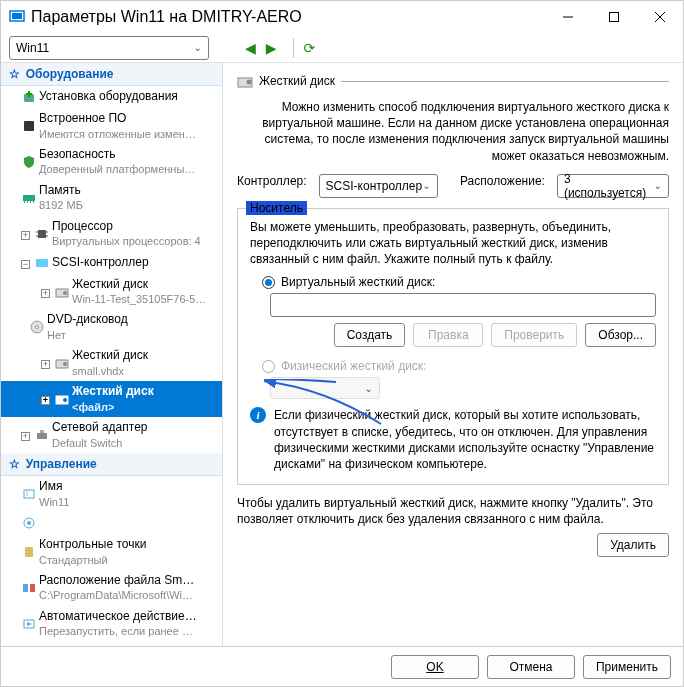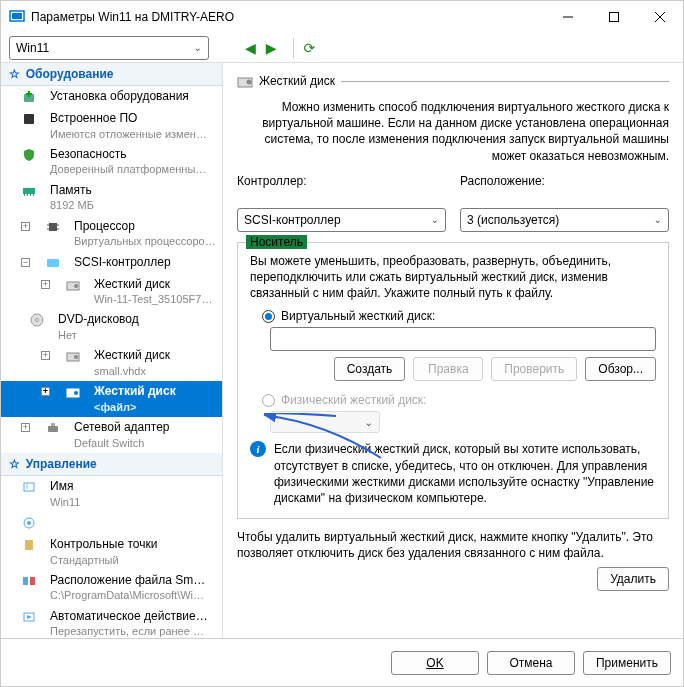--- a/index.html
+++ b/index.html
@@ -1,30 +1,30 @@
 <!DOCTYPE html>
 <html><head>
 <meta charset="utf-8">
 <style>
   * { box-sizing: border-box; margin: 0; padding: 0; }
   body { font-family: "Segoe UI", Tahoma, sans-serif; font-size: 12px; color: #000; background: #fff; width: 684px; height: 687px; overflow: hidden; border: 1px solid #ccc; display: flex; flex-direction: column; }
   .titlebar { display: flex; align-items: center; height: 32px; padding: 0 0 0 8px; }
   .titlebar .app-icon { width: 16px; height: 16px; color: #0078d4; margin-right: 6px; }
-  .titlebar .title { flex: 1; font-size: 12px; }
+  .titlebar .title { flex: 1; font-size: 16px; }
   .titlebar .winbtn { width: 46px; height: 32px; display: flex; align-items: center; justify-content: center; color: #333; }
   .topbar { display: flex; align-items: center; height: 30px; padding: 0 8px; gap: 8px; border-bottom: 1px solid #e0e0e0; }
   .vm-select { width: 200px; height: 24px; border: 1px solid #7a7a7a; border-radius: 3px; display: flex; align-items: center; padding: 0 6px; justify-content: space-between; }
   .nav-icons { display: flex; align-items: center; gap: 10px; margin-left: 28px; }
   .nav-arrow { color: #1a8a1a; font-size: 14px; }
   .nav-refresh { color: #1a8a1a; font-size: 14px; }
   .divider { width: 1px; height: 20px; background: #ccc; margin-left: 6px; }
   .content { display: flex; flex: 1; overflow: hidden; }
   .sidebar { width: 222px; border-right: 1px solid #e0e0e0; overflow-y: auto; padding-bottom: 8px; }
   .section-header { background: #f0f5fa; padding: 4px 8px; font-weight: 600; color: #0a5fbd; border-bottom: 1px solid #d0e0f0; display: flex; align-items: center; gap: 6px; }
-  .tree-item { display: flex; align-items: flex-start; padding: 3px 4px 3px 8px; gap: 13px; line-height: 1.3; }
+  .tree-item { display: flex; align-items: center; padding: 3px 4px 3px 8px; gap: 2px; line-height: 1.3; }
   .tree-item.level1 { padding-left: 20px; }
   .tree-item.level2 { padding-left: 40px; }
   .tree-item.level3 { padding-left: 28px; }
   .tree-item.selected { background: #0078d4; color: #fff; font-weight: 600; }
   .tree-item .icon { width: 16px; height: 16px; flex-shrink: 0; display: inline-flex; align-items: center; justify-content: center; }
   .tree-item .txt { display: flex; flex-direction: column; overflow: hidden; }
   .tree-item .label { white-space: nowrap; overflow: hidden; text-overflow: ellipsis; max-width: 160px; }
   .tree-item.level2 .label { max-width: 140px; }
   .tree-item.level3 .label { max-width: 126px; }
   .tree-item .sub { color: #888; font-size: 11px; white-space: nowrap; overflow: hidden; text-overflow: ellipsis; max-width: 160px; }
@@ -32,39 +32,39 @@
   .tree-item.level3 .sub { max-width: 126px; }
   .tree-item.selected .sub { color: #e0f0ff; }
   .expander { width: 12px; font-size: 10px; color: #666; flex-shrink: 0; text-align: center; }
   .expander.box { border: 1px solid #888; width: 9px; height: 9px; line-height: 7px; font-size: 9px; display: inline-flex; align-items: center; justify-content: center; margin-top: 3px; margin-right: 2px; }
   .main { flex: 1; padding: 10px 14px 0 14px; display: flex; flex-direction: column; overflow: hidden; }
   .main-title-row { display: flex; align-items: center; gap: 6px; }
   .main-title { font-size: 12px; }
   .hr-line { flex: 1; height: 1px; background: #aaa; }
   .desc { margin: 10px 0; line-height: 1.35; text-align: right; }
   .row2 { display: flex; gap: 14px; }
-  .col { flex: 1; display: flex; flex-direction: column; gap: 20px; }
+  .col { flex: 1; display: flex; flex-direction: row; gap: 12px; }
   .select { height: 24px; border: 1px solid #7a7a7a; border-radius: 3px; display: flex; align-items: center; justify-content: space-between; padding: 0 6px; background: #fff; }
   .fieldset { border: 1px solid #ccc; margin-top: 10px; padding: 10px 12px 12px 12px; position: relative; }
-  .fieldset .legend { position: absolute; top: -8px; left: 8px; background: #15803d; padding: 0 4px; }
+  .fieldset .legend { position: absolute; top: -8px; left: 8px; background: #1d4ed8; padding: 0 4px; }
   .fs-desc { line-height: 1.35; margin-bottom: 8px; }
   .radio-row { display: flex; align-items: center; gap: 6px; margin: 4px 12px; }
   .radio { width: 13px; height: 13px; border-radius: 50%; border: 1px solid #333; display: inline-flex; align-items: center; justify-content: center; flex-shrink: 0; }
   .radio.checked::after { content: ""; width: 7px; height: 7px; background: #0078d4; border-radius: 50%; }
   .radio.disabled { border-color: #aaa; }
   .textinput { height: 24px; border: 1px solid #7a7a7a; border-radius: 3px; margin: 4px 0 6px 20px; background: #fff; }
   .btn-row { display: flex; gap: 8px; justify-content: flex-end; margin-left: 20px; }
   .btn { height: 24px; padding: 0 12px; border: 1px solid #888; border-radius: 3px; background: #fdfdfd; display: inline-flex; align-items: center; justify-content: center; min-width: 70px; }
   .btn.disabled { color: #aaa; border-color: #ccc; }
   .phys-select { height: 22px; width: 110px; border: 1px solid #ddd; border-radius: 3px; display: flex; align-items: center; justify-content: flex-end; padding: 0 6px; background: #f7f7f7; color: #aaa; margin: 4px 0 8px 20px; }
   .info-row { display: flex; gap: 8px; align-items: flex-start; margin-top: 4px; }
   .info-icon { width: 16px; height: 16px; border-radius: 50%; background: #0078d4; color: #fff; display: flex; align-items: center; justify-content: center; font-style: italic; font-family: Georgia, serif; font-size: 11px; font-weight: bold; flex-shrink: 0; }
   .delete-desc { margin: 10px 0 6px 0; line-height: 1.35; }
   .delete-row { display: flex; justify-content: flex-end; }
-  .bottombar { border-top: 1px solid #d0d0d0; height: 48px; display: flex; align-items: center; justify-content: flex-end; padding: 0 12px; gap: 8px; }
+  .bottombar { border-top: 1px solid #d0d0d0; height: 40px; display: flex; align-items: center; justify-content: flex-end; padding: 0 12px; gap: 8px; }
   .bottombar .btn { min-width: 88px; }
   svg { display: block; }
   .chev { font-size: 10px; color: #555; }
   .arrow-annot { position: absolute; pointer-events: none; }
 </style>
 </head>
 <body>
 
 <div class="titlebar">
   <span class="app-icon">

